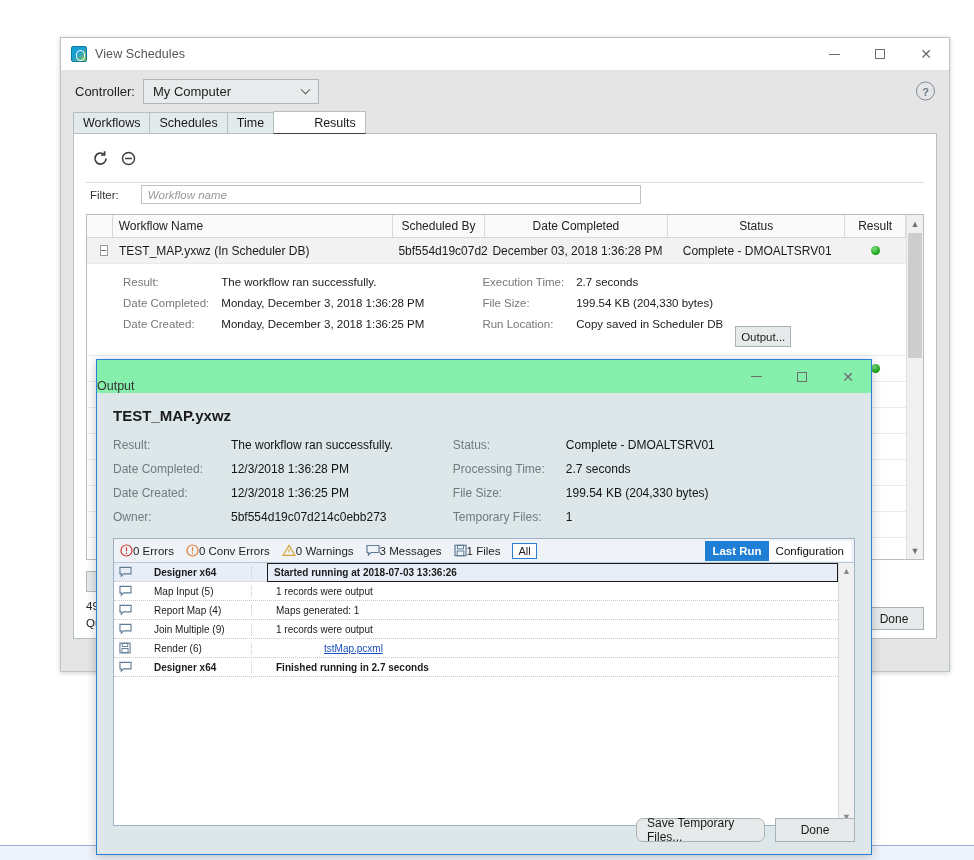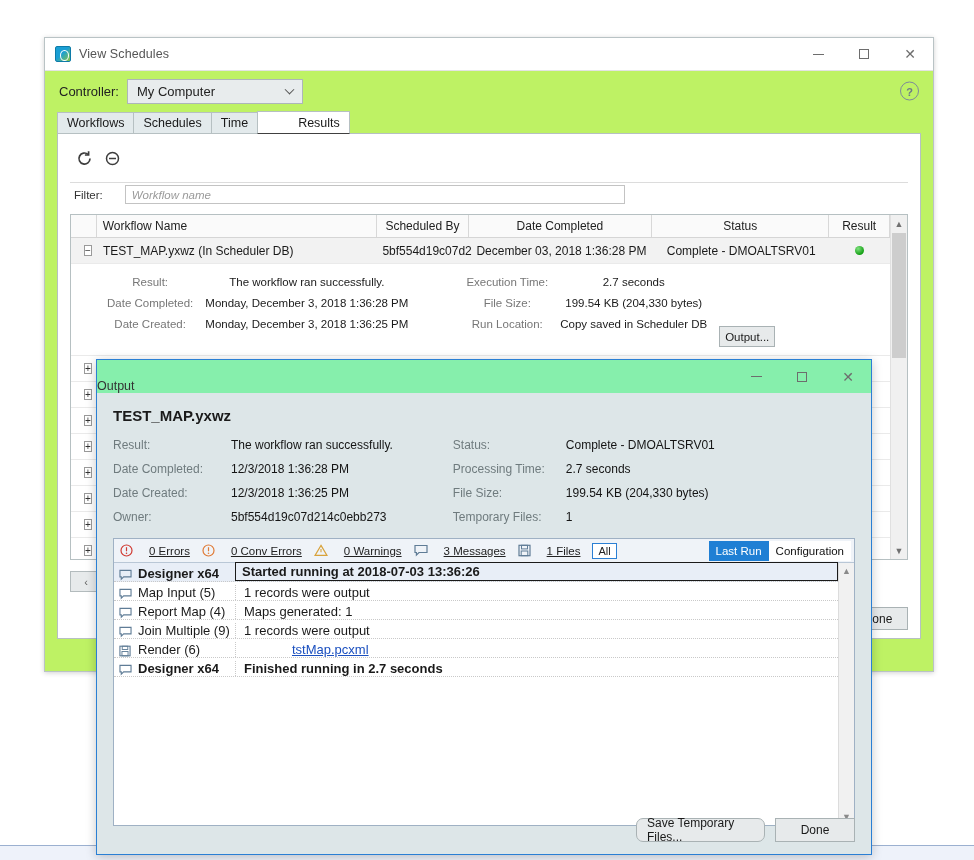--- a/index.html
+++ b/index.html
@@ -19,26 +19,25 @@
   }
   .desk-band {
     position: absolute; left: 0; right: 0; top: 845px; height: 15px;
     background: #eef2fa;
     border-top: 1px solid #9bb0d0;
   }
 
   
   .win-main {
     position: absolute;
-    left: 44px; top: 37px;
+    left: 60px; top: 37px;
     width: 890px; height: 635px;
-    background: #bef264;
+    background: #e5e5e5;
     border: 1px solid #b9c3c5;
     box-shadow: 0 1px 5px rgba(0,0,0,.18);
-    text-align: center;
   }
   .titlebar {
     height: 33px;
     background: #ffffff;
     display: flex; align-items: center;
     border-bottom: 1px solid #e3e3e3;
   }
   .titlebar .appicon {
     width: 16px; height: 16px; margin-left: 10px; margin-right: 8px;
     background: linear-gradient(135deg,#1a9fd4 0%,#1a9fd4 45%,#8cc63f 100%);
@@ -251,38 +250,39 @@
     height: 288px;
     display: flex; flex-direction: column;
   }
   .msgtools {
     height: 24px; background: #eff3f8;
     border-bottom: 1px solid #b9c7d6;
     display: flex; align-items: center; gap: 12px;
     padding: 0 3px 0 6px;
     font-size: 11.5px; color:#222;
   }
-  .mt-item { display:flex; align-items:center; gap:16px;text-decoration:underline; }
+  .mt-item { display:flex; align-items:center; gap:0; }
   .allbox {
     border: 1px solid #2a7fd4; padding: 0px 5px; height:16px;
     display:flex;align-items:center; font-size:11px; background:#fff;
   }
   .seg { margin-left:auto; display:flex; height:20px; font-size:11.5px; }
   .seg .s {
     padding: 0 7px; display:flex;align-items:center;
     background:#fff; color:#111;
   }
-  .seg .s.on { background:#1f7fd4; color:#fff; font-weight:normal; }
+  .seg .s.on { background:#1f7fd4; color:#fff; font-weight:bold; }
 
   .msglist { flex: 1; display: flex; background:#fff; }
   .msglist-inner { flex:1; background:#ffffff; }
   .mrow {
-    display: flex; align-items: flex-end; height: 19px;
-    font-size: 13px;
+    display: flex; align-items: center; height: 19px;
+    font-size: 10px;
     border-bottom: 1px dotted #c9c9c9;
+    gap: 16px;
   }
   .mrow.first { background: #e8eef7; }
   .mrow .mi {
     width: 22px; display:flex; align-items:center; justify-content:center; flex:none;
   }
   .mrow .mn {
     width: 100px; flex:none;
     border-right: 1px dotted #c9c9c9;
     padding-left: 2px;
   }

